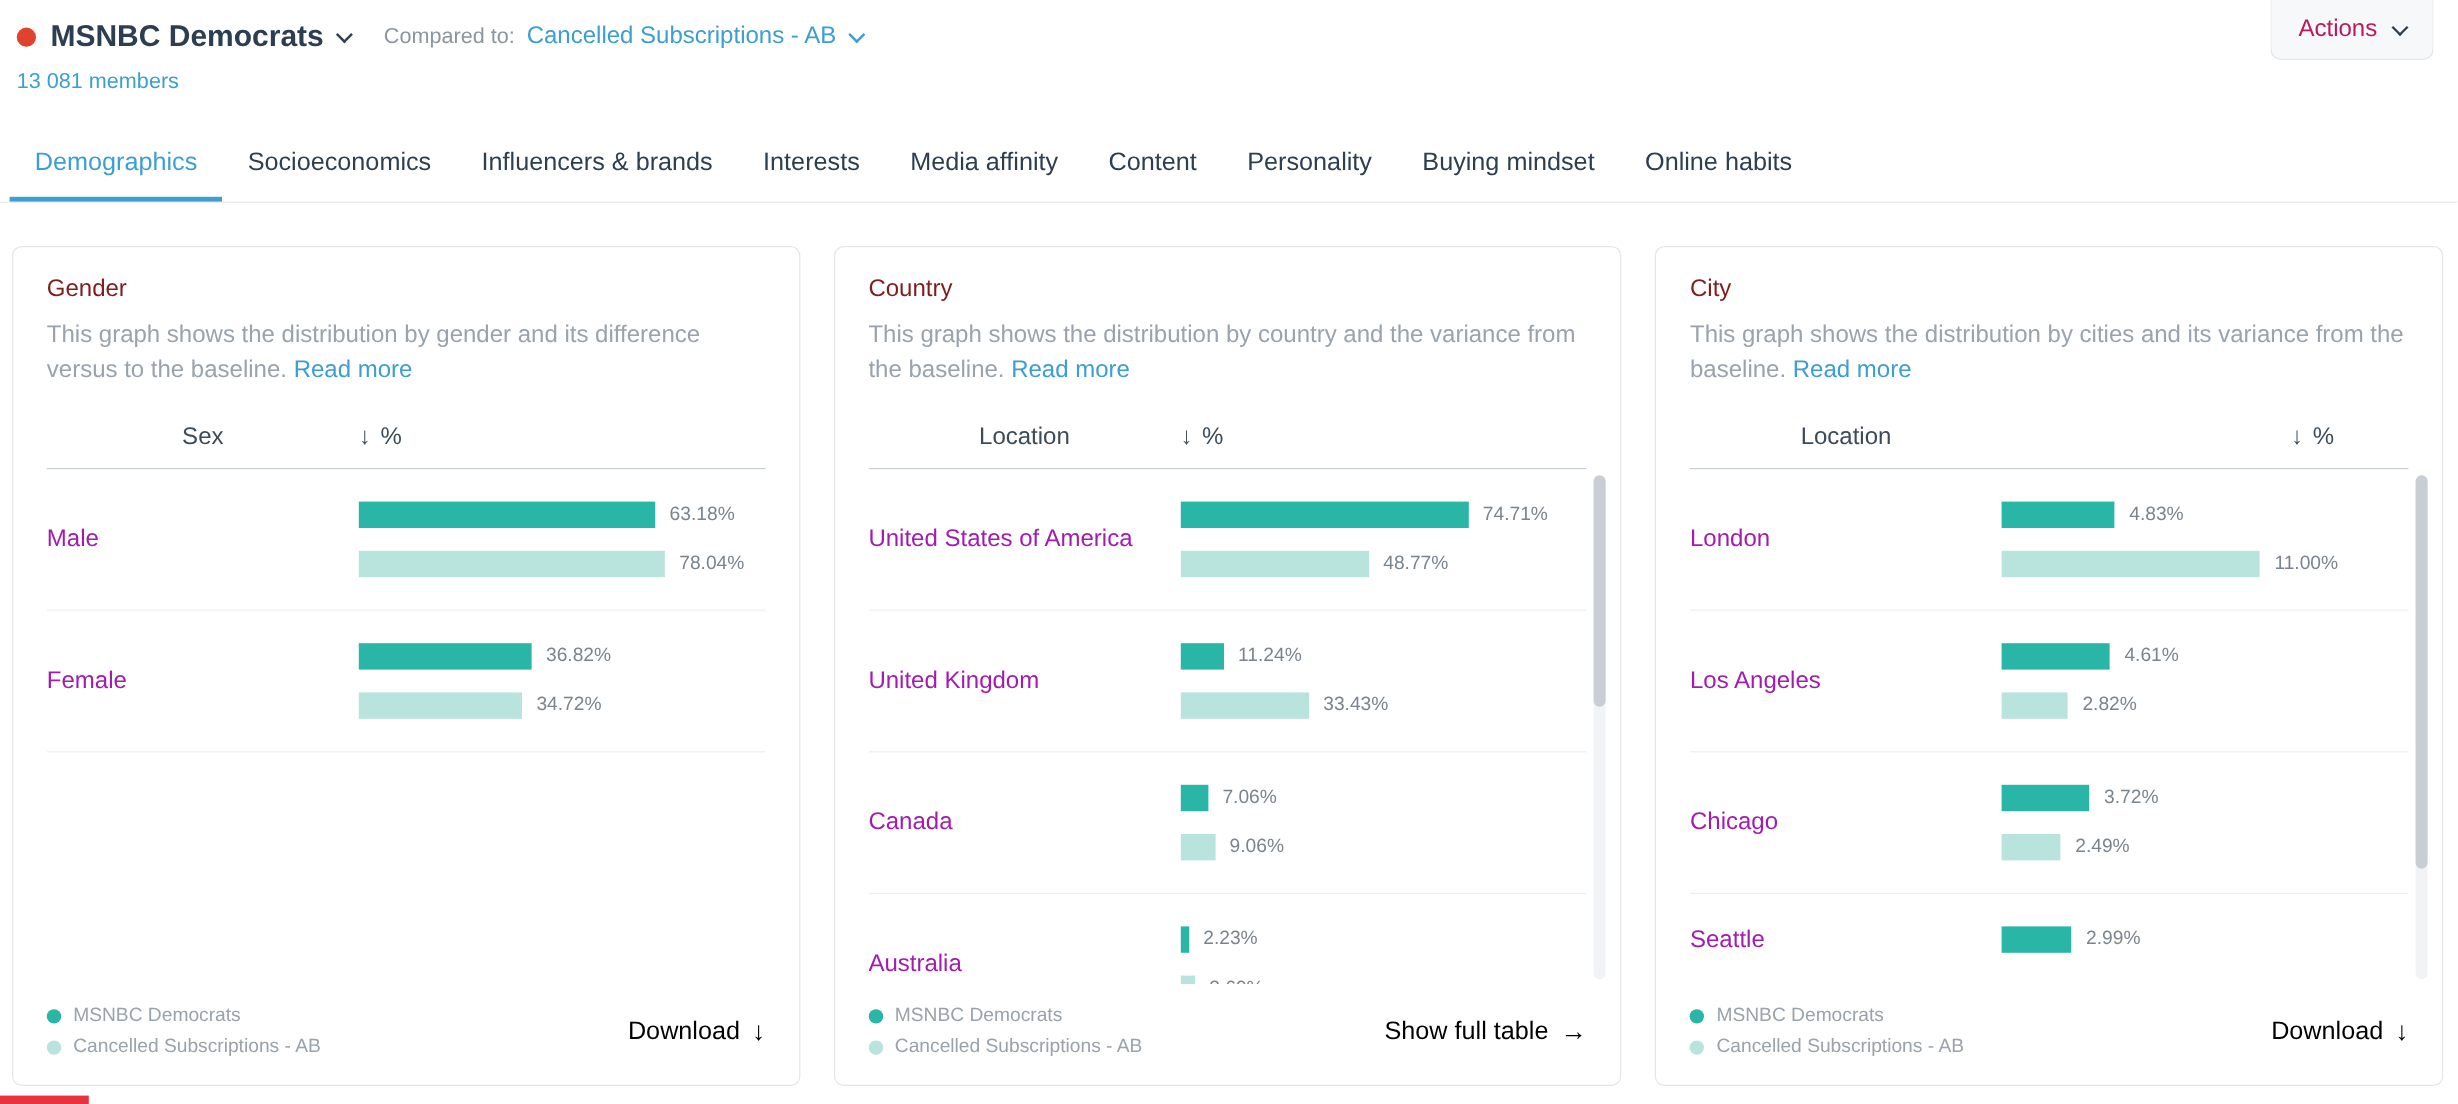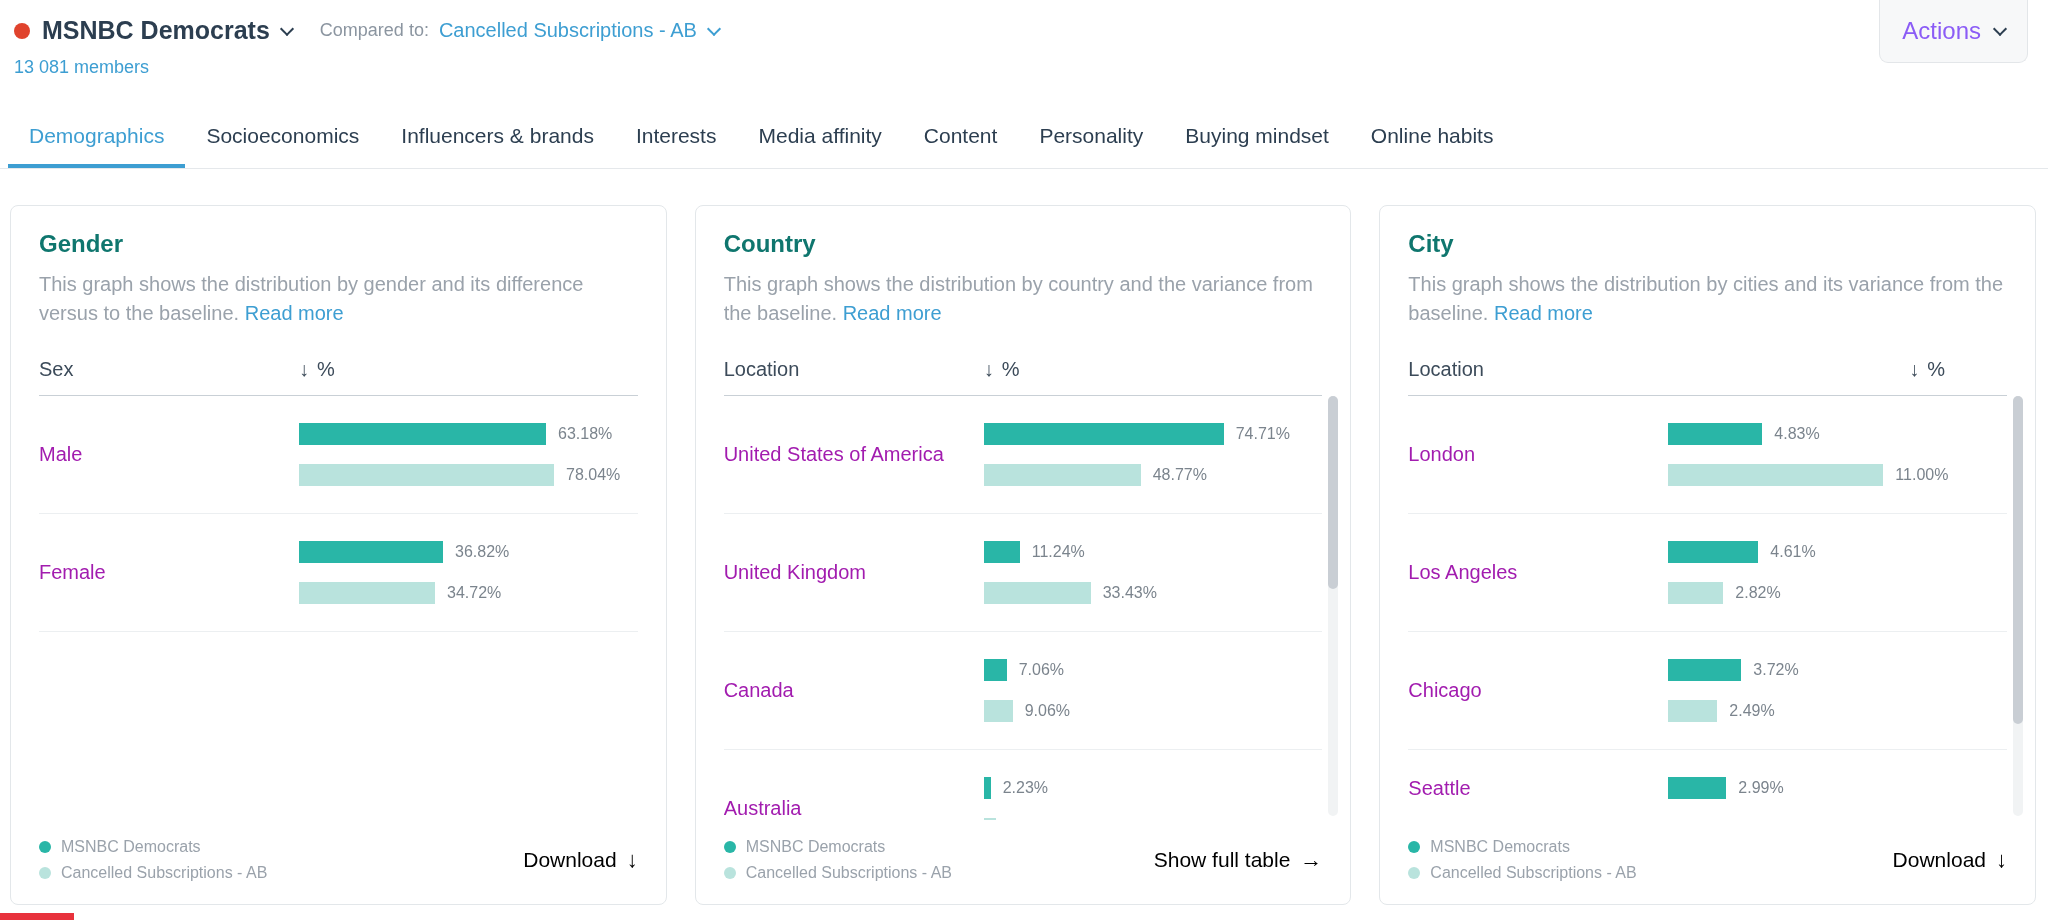--- a/index.html
+++ b/index.html
@@ -13,41 +13,41 @@
   .header { position:relative; padding:16px 18px 0 14px; }
   .title-row { display:flex; align-items:center; }
   .red-dot { width:16px; height:16px; border-radius:50%; background:#e0432d; margin-right:12px; flex:0 0 auto; }
   .audience-title { font-size:25px; font-weight:600; color:#2c3e50; }
   .chev { display:inline-block; width:10px; height:10px; border-right:2px solid currentColor; border-bottom:2px solid currentColor; transform:rotate(45deg); margin:-4px 0 0 12px; }
   .chev.dark { color:#2c3e50; }
   .chev.blue { color:#3d9ed2; }
   .compared-label { font-size:18px; color:#8b95a0; margin-left:28px; }
   .compared-value { font-size:20px; color:#3d9ed2; margin-left:10px; cursor:pointer; }
   .members { margin-top:12px; font-size:18px; color:#3d9ed2; }
-  .actions-btn { position:absolute; top:0; right:20px; height:63px; padding:0 22px;
+  .actions-btn { position:absolute; top:0; right:20px; height:50px; padding:0 22px;
     background:#f7f8f9; border:1px solid #e3e6e9; border-top:none; border-radius:0 0 9px 9px;
-    font-family:inherit; font-size:24px; font-weight:500; color:#8b5cf6; display:flex; align-items:center; cursor:pointer; }
+    font-family:inherit; font-size:20px; font-weight:500; color:#be185d; display:flex; align-items:center; cursor:pointer; }
   .actions-btn .chev { margin-left:14px; }
 
   
   .tabs { display:flex; margin-top:28px; border-bottom:1px solid #e5e8eb; padding-left:8px; }
   .tab { background:none; border:none; border-bottom:4px solid transparent; font-family:inherit;
     font-size:21px; color:#2c3e50; padding:18px 21px 16px; cursor:pointer; }
   .tab.active { color:#3d9ed2; border-bottom-color:#3d9ed2; }
 
   
   .cards { display:flex; gap:28px; padding:36px 12px 0 10px; }
   .card { flex:1; height:700px; background:#fff; border:1px solid #e3e7ea; border-radius:8px;
     padding:24px 28px 22px; display:flex; flex-direction:column; position:relative; }
-  .card-title { margin:0 0 12px; font-size:24px; font-weight:700; color:#0f766e; }
+  .card-title { margin:0 0 12px; font-size:20px; font-weight:400; color:#7f1d1d; }
   .card-desc { margin:0 0 30px; font-size:20px; line-height:1.45; color:#9aa2ab; max-width:600px; }
   .read-more { color:#3d9ed2; cursor:pointer; text-decoration:none; }
 
   .table-head { display:flex; align-items:center; padding-bottom:14px; border-bottom:1px solid #c9d0d6;
-    font-size:20px; color:#3c4b5a; }
+    font-size:20px; color:#3c4b5a;text-align:center; }
   .col-label { width:260px; cursor:pointer; }
   .col-pct { display:flex; align-items:center; cursor:pointer; }
   .sort-arrow { font-size:20px; color:#42505e; margin-right:8px; }
   .card-city .col-pct { margin-left:auto; margin-right:62px; }
 
   .rows { flex:1; min-height:0; overflow:hidden; }
   .row { display:flex; align-items:center; padding:20px 0; border-bottom:1px solid #eceff1; }
   .row-label { width:260px; padding-right:18px; font-size:20px; color:#a21caf; line-height:1.35; }
   .bars { flex:1; display:flex; flex-direction:column; gap:5px; }
   .bar-line { display:flex; align-items:center; gap:12px; height:36px; }

